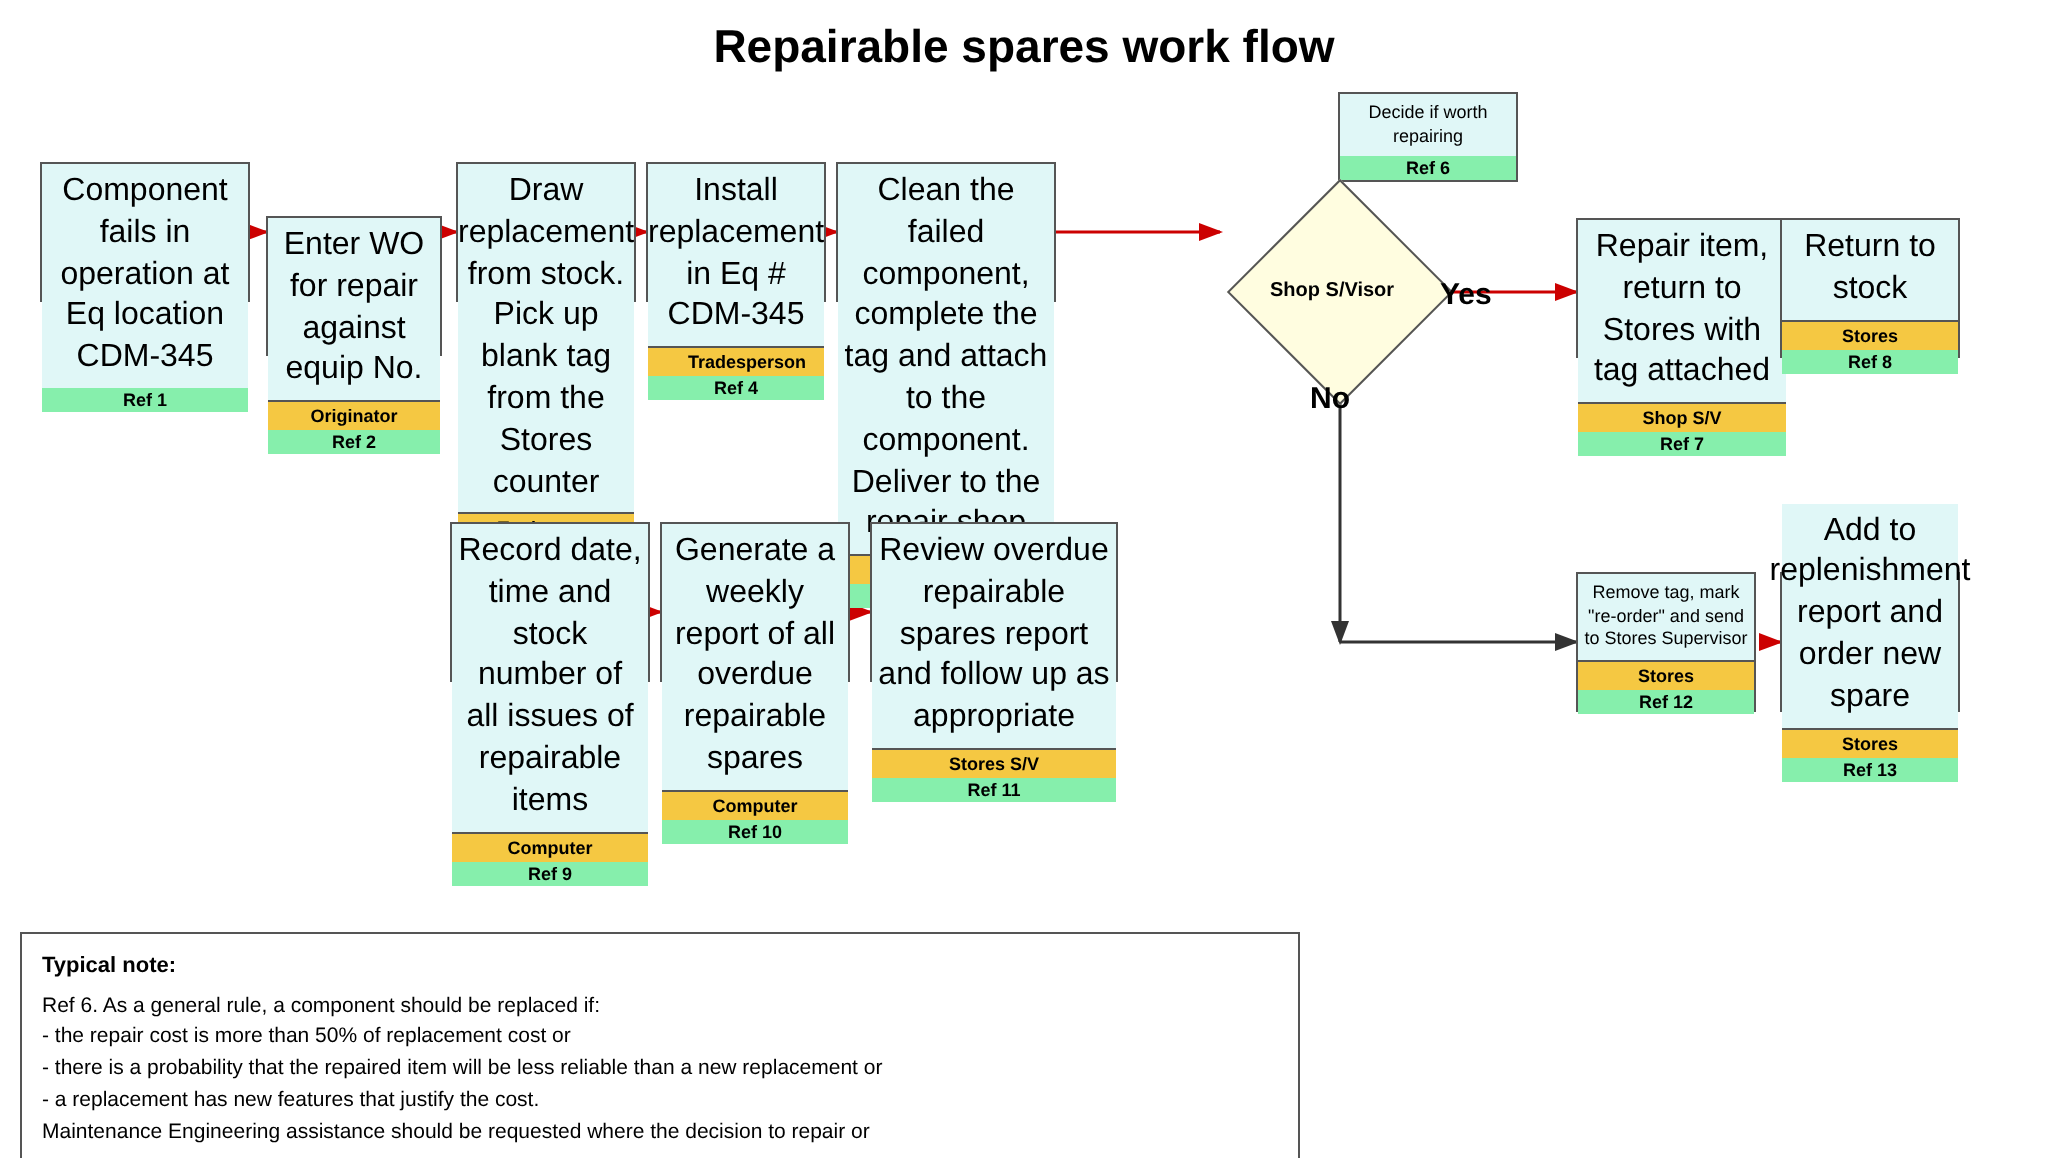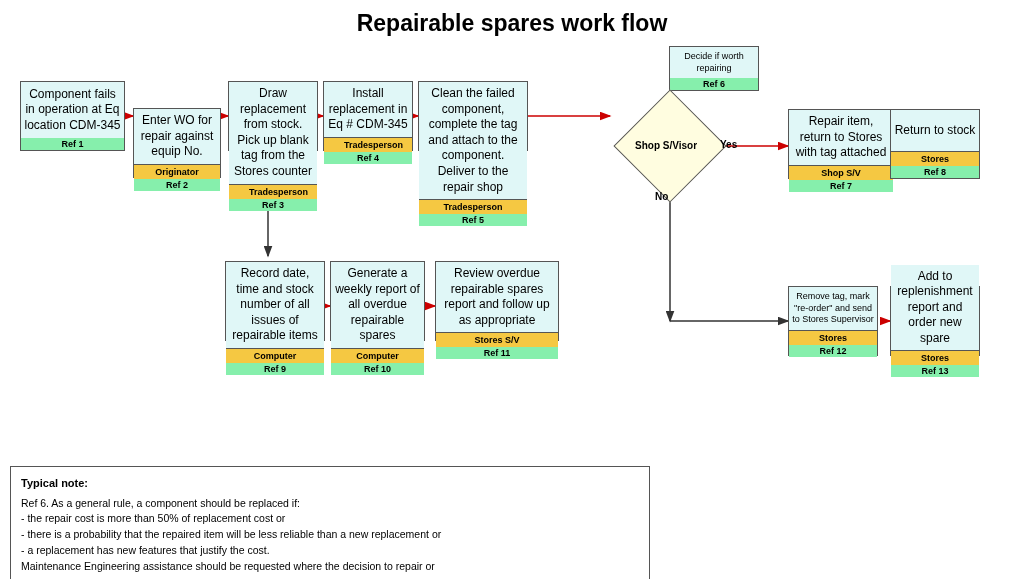--- a/index.html
+++ b/index.html
@@ -33,21 +33,21 @@
       border: 1.5px solid #555;
       background: #e0f7f7;
       display: flex;
       flex-direction: column;
       text-align: center;
     }
 
     .flow-box .box-content {
       flex: 1;
       padding: 4px 3px;
-      font-size: 12px;
+      font-size: 16px;
       display: flex;
       align-items: center;
       justify-content: center;
       background: #e0f7f7;
       line-height: 1.3;
     }
 
     .flow-box .box-label {
       background: #f5c842;
       border-top: 1px solid #555;
@@ -117,21 +117,21 @@
 
     .note-box .note-title {
       font-weight: bold;
       margin-bottom: 4px;
       font-size: 11px;
     }
 
     
     .label-text {
       position: absolute;
-      font-size: 10px;
+      font-size: 15px;
       font-weight: bold;
       color: #000;
     }
   </style>
 </head>
 <body>
 
 <div class="page-title">Repairable spares work flow</div>
 
 <div class="flowchart-area">

